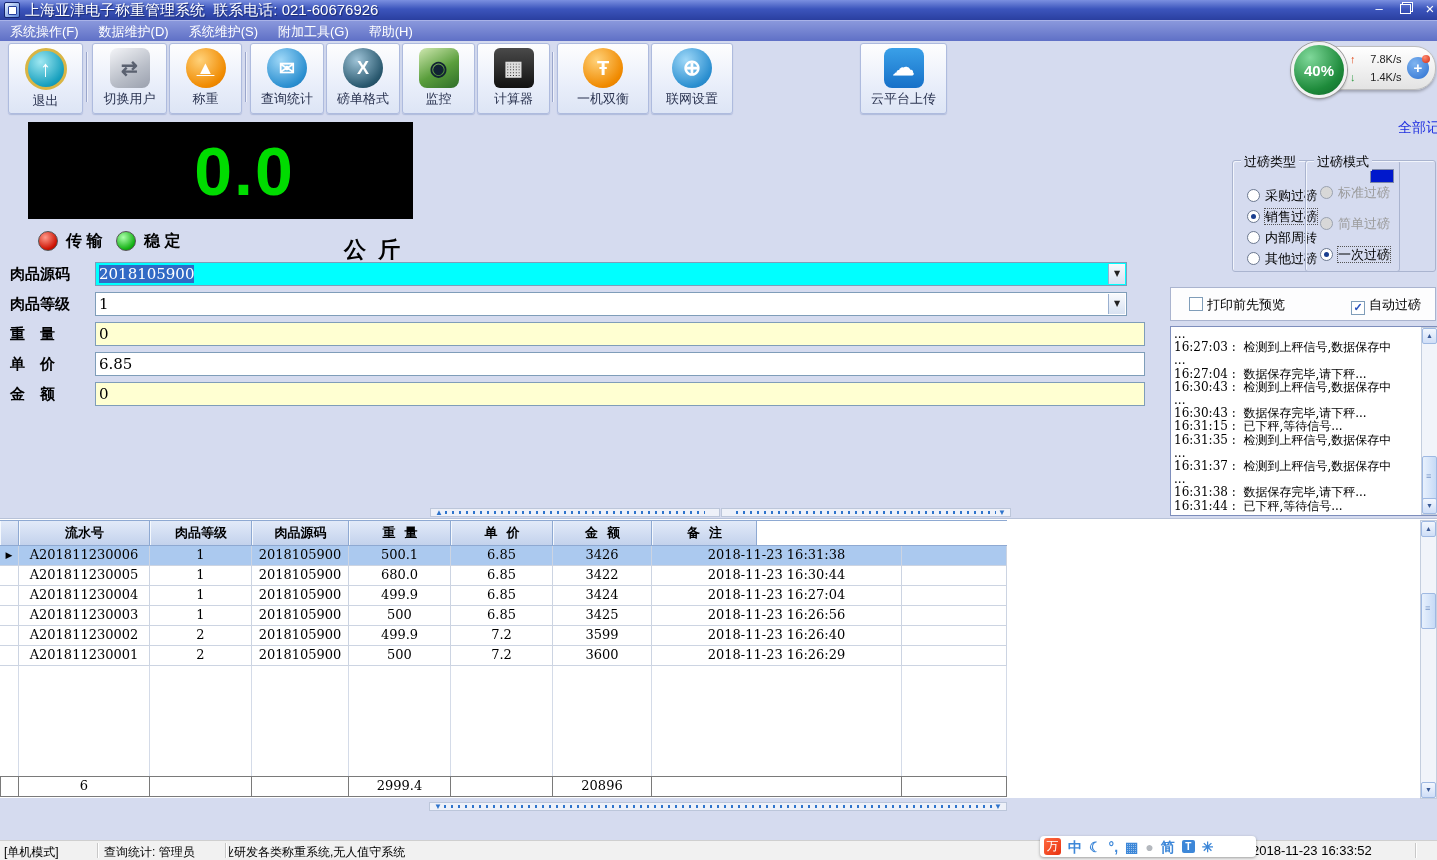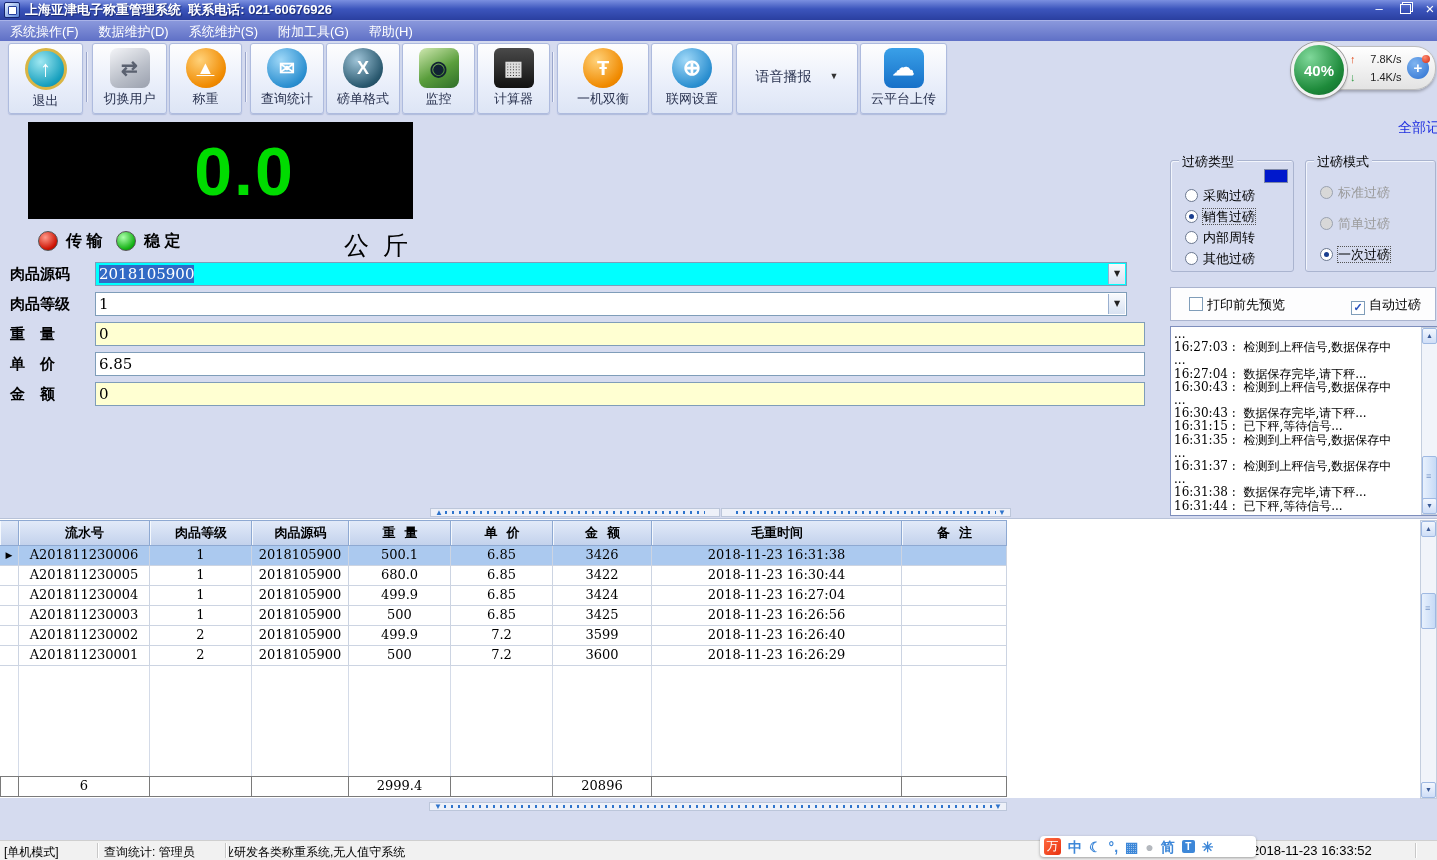--- a/index.html
+++ b/index.html
@@ -10,21 +10,21 @@
 
   
   .titlebar{position:absolute;left:0;top:0;width:1437px;height:20px;
     background:linear-gradient(180deg,#7b90e0 0%,#3c55bc 45%,#2a3fa0 100%);
     display:flex;align-items:center;color:#fff;}
   .app-icon{width:14px;height:14px;margin:0 5px 0 4px;border-radius:2px;
     background:linear-gradient(135deg,#e8f2ff,#5a84d8);border:1px solid #15246e;
     position:relative;}
   .app-icon:after{content:"";position:absolute;left:3px;top:3px;width:7px;height:7px;
     background:#fff;border:1px solid #27409e;border-radius:1px;}
-  .tb-title{font-size:13px;font-weight:bold;white-space:pre;text-shadow:1px 1px 1px #1a2a70;}
+  .tb-title{font-size:15px;font-weight:normal;white-space:pre;text-shadow:1px 1px 1px #1a2a70;}
   .winbtn{position:absolute;top:0;width:22px;height:18px;color:#fff;font-size:13px;
     text-align:center;line-height:17px;cursor:default;}
   .restore-glyph{display:inline-block;width:9px;height:8px;border:1px solid #fff;
     box-shadow:2px -2px 0 -1px #3c55bc,2px -2px 0 0 #fff;margin-top:4px;}
 
   
   .menubar{position:absolute;left:0;top:20px;width:1437px;height:20px;
     background:linear-gradient(180deg,#8a98dc,#5f70c6);border-top:1px solid #a8b2e8;
     display:flex;align-items:center;color:#fff;font-size:13px;}
   .menu-item{padding:0 10px;line-height:19px;white-space:pre;}
@@ -74,21 +74,21 @@
 
   
   .wdisplay{position:absolute;left:28px;top:122px;width:385px;height:97px;background:#000;
     display:flex;align-items:center;justify-content:center;}
   .wvalue{color:#00dc00;font-size:68px;font-weight:bold;padding-left:48px;letter-spacing:2px;}
   .ledrow{position:absolute;left:0;top:228px;width:440px;height:26px;}
   .led{position:absolute;top:3px;width:18px;height:18px;border-radius:50%;border:1px solid #555;}
   .led-red{background:radial-gradient(circle at 35% 30%,#ff9a8a,#cc1000 70%,#8a0800);}
   .led-green{background:radial-gradient(circle at 35% 30%,#aaffaa,#12b012 70%,#067a06);}
   .led-label{position:absolute;top:3px;font-size:16px;font-weight:bold;color:#000;white-space:pre;}
-  .unit{position:absolute;left:344px;top:1px;font-size:25px;font-weight:normal;white-space:pre;}
+  .unit{position:absolute;left:344px;top:7px;font-size:22px;font-weight:bold;white-space:pre;}
 
   
   .frow{position:absolute;left:0;width:1200px;height:26px;}
   .flabel{position:absolute;left:10px;top:3px;font-size:15px;font-weight:bold;white-space:pre;}
   .ffield{position:absolute;left:95px;top:0;height:22px;border:1px solid #7f9db9;
     background:#fff;font-family:"DejaVu Serif",serif;font-size:15px;line-height:22px;
     padding-left:3px;white-space:pre;}
   .fsel{background:#316ac5;color:#fff;}
   .combo-btn{position:absolute;right:1px;top:1px;width:16px;height:20px;
     background:linear-gradient(180deg,#f8fafd,#d8e2f2);border-left:1px solid #9ab0d0;
@@ -248,21 +248,20 @@
     </div>
     <div class="tsep" style="left: 552px;"></div>
     <div class="tbtn" style="left: 557px; width: 90px;">
       <div class="ticon dual-scale-icon">Ŧ</div>
       <div class="tlabel">一机双衡</div>
     </div>
     <div class="tbtn" style="left: 651px; width: 80px;">
       <div class="ticon network-icon">⊕</div>
       <div class="tlabel">联网设置</div>
     </div>
-    <div class="tbtn voice" style="left: 736px; width: 120px;"><div class="tlabel">语音播报</div><div class="tdrop">▼</div></div>
     <div class="tbtn" style="left: 860px; width: 85px;">
       <div class="ticon cloud-upload-icon">☁</div>
       <div class="tlabel">云平台上传</div>
     </div>
   </div>
 
 <div class="speed">
   <div class="speed-circle">40%</div>
   <div class="speed-rows">
     <div><span class="arrow-up">↑</span><span class="speed-val">7.8K/s</span></div>
@@ -301,21 +300,21 @@
     <div class="frow" style="top: 352px;">
       <div class="flabel">单　价</div>
       <div class="ffield" style="background: rgb(255, 255, 255); width: 1045px;">6.85</div>
     </div>
     <div class="frow" style="top: 382px;">
       <div class="flabel">金　额</div>
       <div class="ffield" style="background: rgb(255, 255, 210); width: 1045px;">0</div>
     </div>
   </div>
 
-<div class="groupbox" style="left:1170px;top:160px;width:122px;height:110px;" id="gb-type">
+<div class="groupbox" style="left:1232px;top:160px;width:122px;height:110px;padding-left:44px;" id="gb-type">
   <div class="gb-title">过磅类型</div>
   <div class="swatch"></div>
 <div class="radio-row" style="top: 26px;"><span class="radio"></span><span class="rlabel">采购过磅</span></div>
     <div class="radio-row focus" style="top: 47px;"><span class="radio on"></span><span class="rlabel">销售过磅</span></div>
     <div class="radio-row" style="top: 68px;"><span class="radio"></span><span class="rlabel">内部周转</span></div>
     <div class="radio-row" style="top: 89px;"><span class="radio"></span><span class="rlabel">其他过磅</span></div>
   </div>
 <div class="groupbox" style="left:1305px;top:160px;width:129px;height:110px;" id="gb-mode">
   <div class="gb-title">过磅模式</div>
 <div class="radio-row dis" style="top: 23px;"><span class="radio dis"></span><span class="rlabel">标准过磅</span></div>
@@ -368,21 +367,20 @@
 <div class="gridwrap">
   <div class="grid" id="grid">
       <div class="g-hrow">
         <div class="g-hcell" style="width: 19px;"></div>
         <div class="g-hcell" style="width: 131px;">流水号</div>
         <div class="g-hcell" style="width: 102px;">肉品等级</div>
         <div class="g-hcell" style="width: 97px;">肉品源码</div>
         <div class="g-hcell" style="width: 102px;">重  量</div>
         <div class="g-hcell" style="width: 102px;">单  价</div>
         <div class="g-hcell" style="width: 99px;">金  额</div>
-        <div class="g-hcell" style="width: 250px;">毛重时间</div>
         <div class="g-hcell" style="width: 105px;">备  注</div>
       </div>
       <div class="g-row sel">
         <div class="g-cell selcell" style="width: 19px;">▶</div>
         <div class="g-cell" style="width: 131px;">A201811230006</div>
         <div class="g-cell" style="width: 102px;">1</div>
         <div class="g-cell" style="width: 97px;">2018105900</div>
         <div class="g-cell" style="width: 102px;">500.1</div>
         <div class="g-cell" style="width: 102px;">6.85</div>
         <div class="g-cell" style="width: 99px;">3426</div>

